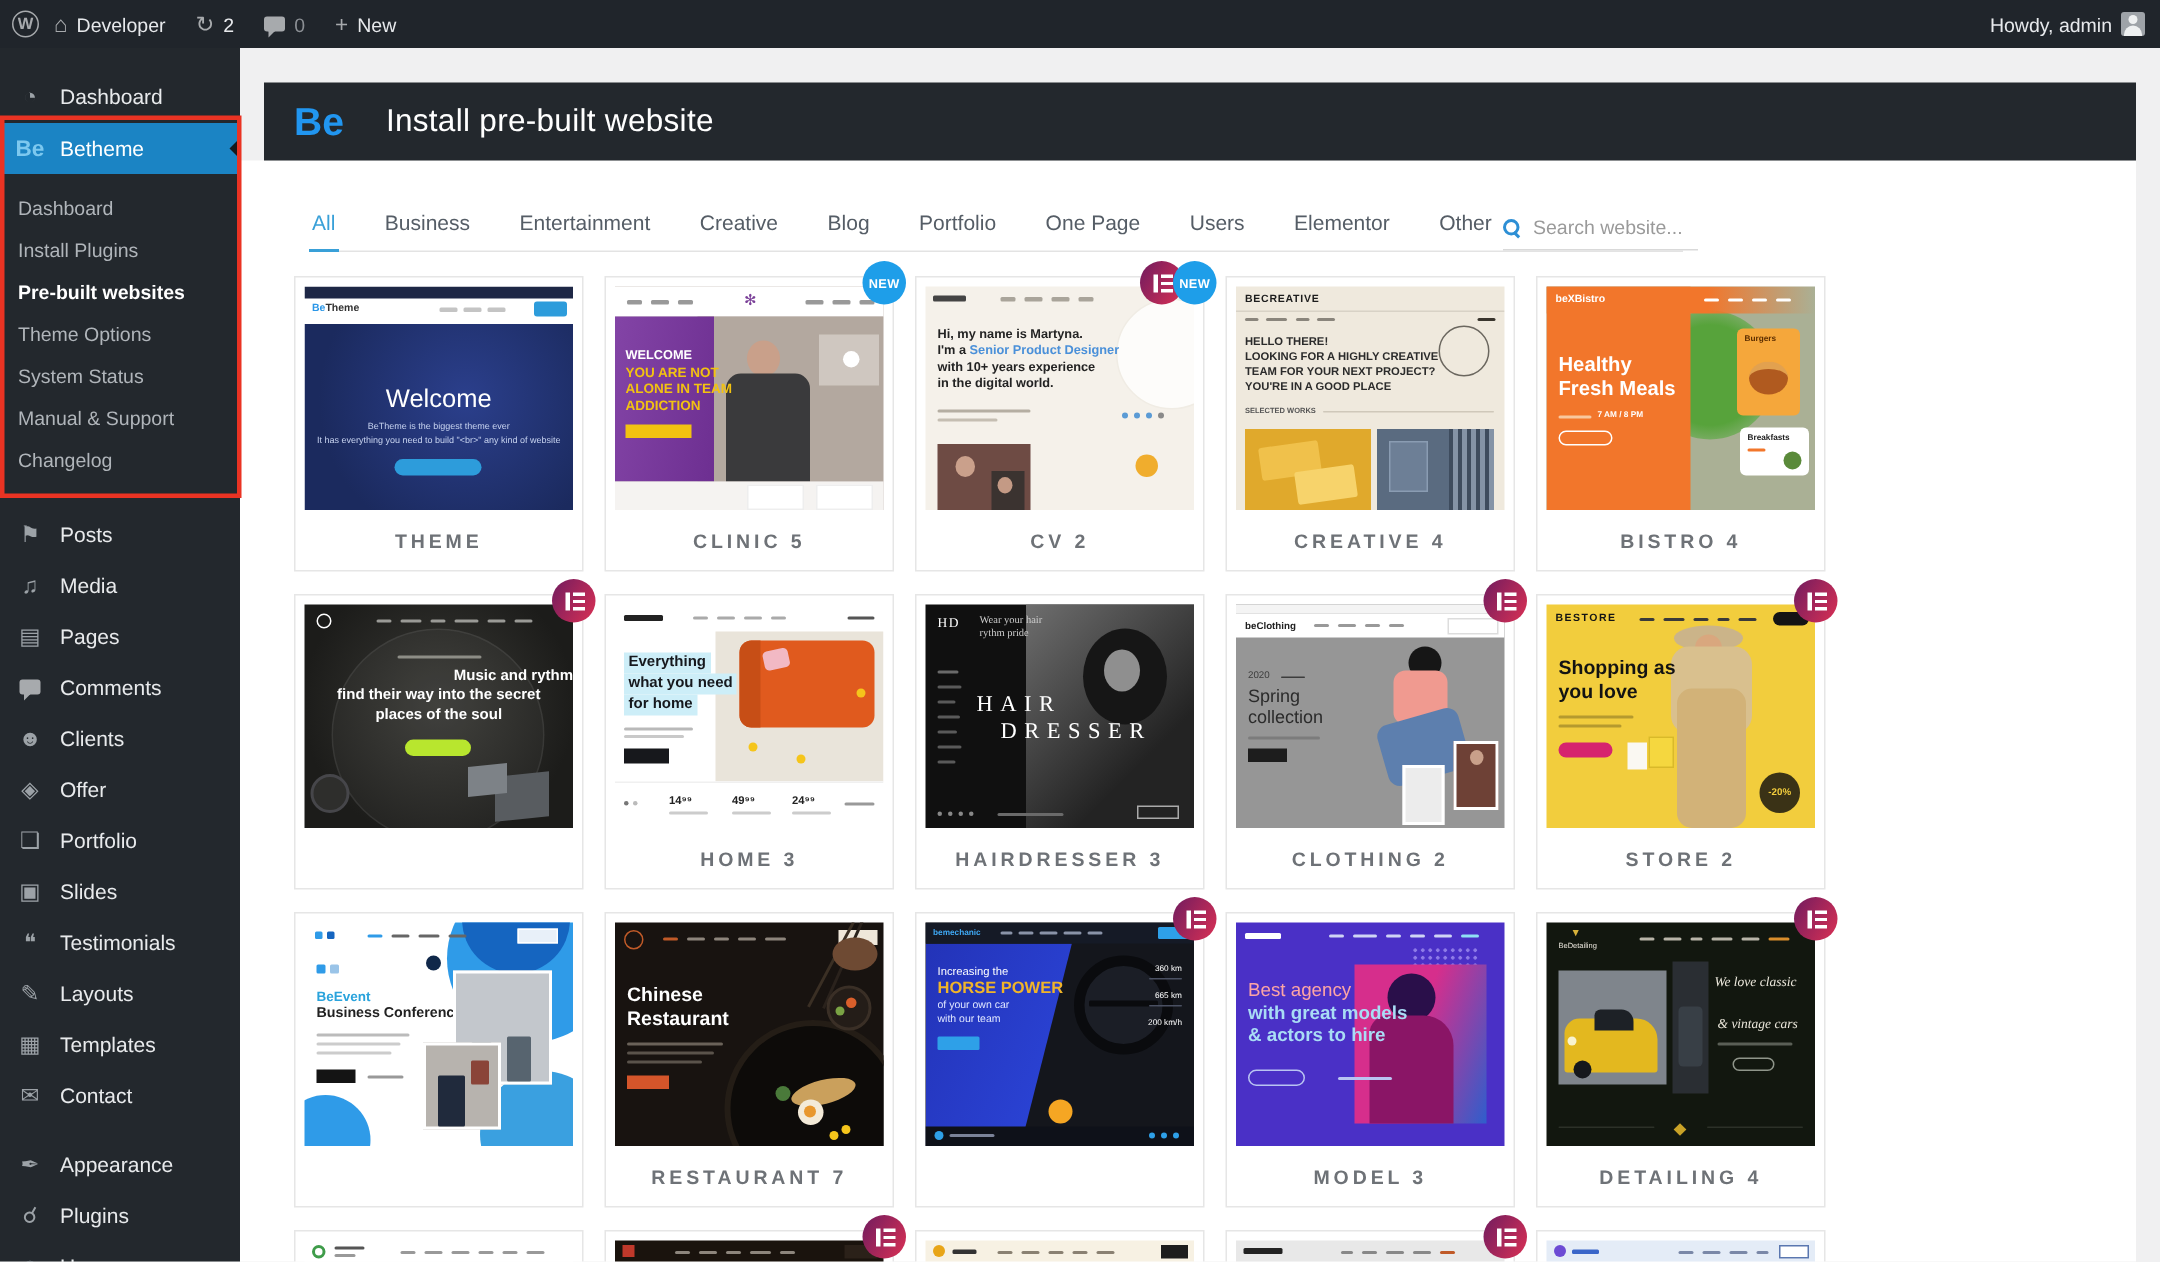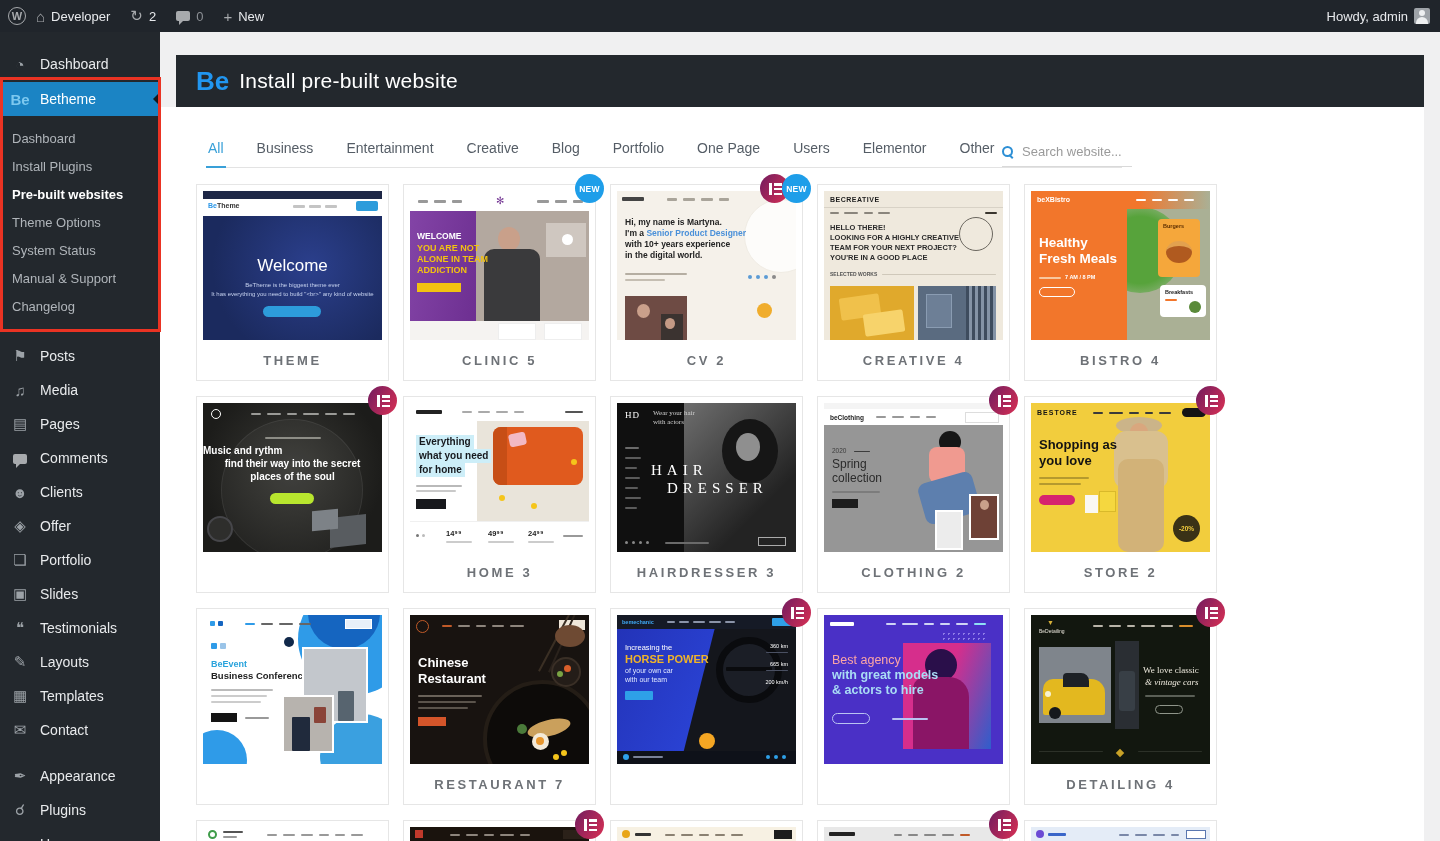--- a/index.html
+++ b/index.html
@@ -34,21 +34,21 @@
   .submenu { list-style:none; padding:9px 0 18px 0; }
   .submenu li { font-size:13px; color:#b0b5ba; line-height:28px; padding-left:12px; cursor:pointer; }
   .submenu li.active { color:#fff; font-weight:bold; }
   .menu-sep { height:12px; }
   .annotation-box { position:absolute; left:0; top:45px; width:161px; height:255px; border:3px solid #ea3323; z-index:30; pointer-events:none; }
 
   
   #content { position:absolute; top:32px; left:160px; width:1280px; height:809px; background:#f0f0f1; }
   #page-header { position:absolute; top:23px; left:16px; width:1248px; height:52px; background:#23282d; display:flex; align-items:center; z-index:5; }
   #page-header .be { color:#2196f0; font-weight:bold; font-size:26px; margin-left:20px; }
-  #page-header .ttl { color:#fff; font-size:21px; margin-left:10px; letter-spacing:.2px; }
+  #page-header .ttl { color:#fff; font-size:21px; margin-left:28px; letter-spacing:.2px; }
   #main-panel { position:absolute; top:75px; left:0; width:1264px; height:734px; background:#ffffff; overflow:hidden; }
 
   
   .tabs { position:absolute; top:27px; left:46px; width:916px; height:34px; display:flex; gap:29px; border-bottom:1px solid #e3e3e3; font-size:14px; color:#555d66; }
   .tab { padding:6px 2px 11px; cursor:pointer; }
   .tab.active { color:#39a0d8; border-bottom:2px solid #39a0d8; margin-bottom:-1px; }
   .searchbox { position:absolute; top:30px; left:842px; width:130px; height:30px; border-bottom:1px solid #d9d9d9; display:flex; align-items:center; gap:8px; }
   .mag { position:relative; width:12px; height:12px; flex:0 0 12px; }
   .mag:before { content:""; position:absolute; top:0; left:0; width:7px; height:7px; border:2px solid #2d8fd5; border-radius:50%; }
   .mag:after { content:""; position:absolute; top:8px; left:8px; width:2px; height:5px; background:#2d8fd5; transform:rotate(-45deg); }
@@ -352,21 +352,21 @@
         <div class="thumb" style="background:radial-gradient(circle at 50% 45%,#3a3a36 0,#1c1c1a 75%)">
           <span class="circ" style="left:18px;top:16px;width:142px;height:142px;background:rgba(255,255,255,.04);border:1px solid rgba(255,255,255,.07)"></span>
           <span class="circ" style="left:8px;top:6px;width:10px;height:10px;border:1.5px solid #fff"></span>
           <span class="bar" style="left:48px;top:10px;width:10px;height:2px;background:#9a9a96"></span>
           <span class="bar" style="left:64px;top:10px;width:14px;height:2px;background:#9a9a96"></span>
           <span class="bar" style="left:84px;top:10px;width:10px;height:2px;background:#9a9a96"></span>
           <span class="bar" style="left:100px;top:10px;width:16px;height:2px;background:#9a9a96"></span>
           <span class="bar" style="left:122px;top:10px;width:12px;height:2px;background:#9a9a96"></span>
           <span class="bar" style="left:140px;top:10px;width:12px;height:2px;background:#9a9a96"></span>
           <span class="bar" style="left:62px;top:34px;width:56px;height:2px;background:#8d8d86"></span>
-          <span class="txt" style="left:0;top:42px;width:179px;text-align:left;font-size:10px;font-weight:800;color:#fff">Music and rythm</span>
+          <span class="txt" style="left:0;top:42px;width:179px;text-align:right;font-size:10px;font-weight:800;color:#fff">Music and rythm</span>
           <span class="txt" style="left:0;top:55px;width:179px;text-align:center;font-size:10px;font-weight:800;color:#fff">find their way into the secret</span>
           <span class="txt" style="left:0;top:68px;width:179px;text-align:center;font-size:10px;font-weight:800;color:#fff">places of the soul</span>
           <span class="pill" style="left:67px;top:90px;width:44px;height:11px;background:#b8e62e"></span>
           <span class="circ" style="left:4px;bottom:10px;width:26px;height:26px;background:#2e2e2c;border:2px solid #46464a"></span>
           <div class="a" style="right:16px;bottom:6px;width:36px;height:30px;background:#585c60;transform:skewY(-6deg)"></div>
           <div class="a" style="right:44px;bottom:22px;width:26px;height:20px;background:#7d8287;transform:skewY(-6deg)"></div>
         </div>
       </div>
 
       <div class="card">
@@ -405,21 +405,21 @@
         <div class="card-label">HOME 3</div>
       </div>
 
       <div class="card">
         <div class="thumb" style="background:#101010">
           <div class="a" style="right:0;top:0;width:112px;height:149px;background:linear-gradient(135deg,#6e6e6e,#232323 70%)"></div>
           <span class="circ" style="right:18px;top:16px;width:56px;height:64px;background:#161616"></span>
           <span class="circ" style="right:36px;top:30px;width:24px;height:28px;background:#8f8f8f"></span>
           <span class="txt serif" style="left:8px;top:7px;font-size:9px;color:#fff;letter-spacing:1px">HD</span>
           <span class="txt serif" style="left:36px;top:6px;font-size:7px;color:#cfcfcf">Wear your hair</span>
-          <span class="txt serif" style="left:36px;top:15px;font-size:7px;color:#cfcfcf">with actors</span>
+          <span class="txt serif" style="left:36px;top:15px;font-size:7px;color:#cfcfcf">rythm pride</span>
           <span class="bar" style="left:8px;top:44px;width:14px;height:2px;background:#6a6a6a"></span>
           <span class="bar" style="left:8px;top:54px;width:16px;height:2px;background:#5a5a5a"></span>
           <span class="bar" style="left:8px;top:64px;width:12px;height:2px;background:#5a5a5a"></span>
           <span class="bar" style="left:8px;top:74px;width:15px;height:2px;background:#5a5a5a"></span>
           <span class="bar" style="left:8px;top:84px;width:13px;height:2px;background:#5a5a5a"></span>
           <span class="bar" style="left:8px;top:94px;width:16px;height:2px;background:#5a5a5a"></span>
           <span class="bar" style="left:8px;top:104px;width:12px;height:2px;background:#5a5a5a"></span>
           <span class="txt serif" style="left:34px;top:58px;font-size:15px;color:#fff;letter-spacing:5px">HAIR</span>
           <span class="txt serif" style="left:50px;top:76px;font-size:15px;color:#fff;letter-spacing:5px">DRESSER</span>
           <span class="circ" style="left:8px;bottom:8px;width:3px;height:3px;background:#888"></span>
@@ -608,20 +608,21 @@
           <div class="a" style="right:12px;top:28px;width:88px;height:106px;background:linear-gradient(110deg,#d62e8c 45%,#2f5ecc 100%)">
             <span class="circ" style="left:22px;top:6px;width:32px;height:32px;background:#2a0f4a"></span>
             <div class="a" style="left:10px;top:34px;width:56px;height:72px;background:#8a1566;border-radius:12px 20px 0 0"></div>
           </div>
           <span class="txt" style="left:8px;top:38px;font-size:12.5px;font-weight:400;color:#fca5a5;z-index:2">Best agency</span>
           <span class="txt" style="left:8px;top:53px;font-size:12.5px;font-weight:800;color:#a9dcf5;z-index:2">with great models</span>
           <span class="txt" style="left:8px;top:68px;font-size:12.5px;font-weight:800;color:#a9dcf5;z-index:2">&amp; actors to hire</span>
           <span class="pill" style="left:8px;top:98px;width:38px;height:11px;border:1.2px solid #b9c3f2;z-index:2"></span>
           <span class="bar" style="left:68px;top:103px;width:36px;height:2px;background:#b9c3f2;z-index:2"></span>
         </div>
+        <div class="card-label">MODEL 3</div>
       </div>
 
       <div class="card">
         <span class="badge badge-el">
             <span class="el-glyph"></span>
           </span>
         <div class="thumb" style="background:#12170f">
           <span class="txt" style="left:16px;top:4px;font-size:7px;color:#d8b23a">▼</span>
           <span class="txt" style="left:8px;top:13px;font-size:5px;color:#e8e4da">BeDetailing</span>
           <span class="bar" style="left:62px;top:10px;width:10px;height:2px;background:#b8b4a8"></span>
@@ -632,21 +633,21 @@
           <span class="bar" style="left:148px;top:10px;width:14px;height:2px;background:#d98e2c"></span>
           <div class="a" style="left:8px;top:32px;width:72px;height:76px;background:#7f858c">
             <div class="a" style="left:4px;top:32px;width:62px;height:36px;background:#e3b81f;border-radius:10px 14px 2px 2px"></div>
             <div class="a" style="left:24px;top:26px;width:26px;height:14px;background:#1d2126;border-radius:4px 8px 0 0"></div>
             <span class="circ" style="left:10px;top:60px;width:12px;height:12px;background:#15181c"></span>
             <span class="circ" style="left:6px;top:44px;width:6px;height:6px;background:#f8f3d0"></span>
           </div>
           <div class="a" style="left:84px;top:26px;width:24px;height:88px;background:#2a2e33">
             <div class="a" style="left:4px;top:30px;width:16px;height:40px;background:#383f46;border-radius:3px"></div>
           </div>
-          <span class="txt serif" style="left:112px;top:50px;font-size:9px;color:#ece8dc">We love classic</span>
+          <span class="txt serif" style="left:112px;top:34px;font-size:9px;font-style:italic;color:#ece8dc">We love classic</span>
           <span class="txt serif" style="left:114px;top:62px;font-size:9px;font-style:italic;color:#ece8dc">&amp; vintage cars</span>
           <span class="bar" style="left:114px;top:80px;width:50px;height:2px;background:#5a5f56"></span>
           <span class="pill" style="left:124px;top:90px;width:28px;height:9px;border:1px solid #8f958a"></span>
           <span class="bar" style="left:8px;bottom:12px;width:64px;height:1px;background:#2c3128"></span>
           <div class="a" style="left:86px;bottom:8px;width:6px;height:6px;background:#c9a227;transform:rotate(45deg)"></div>
           <span class="bar" style="right:8px;bottom:12px;width:64px;height:1px;background:#2c3128"></span>
         </div>
         <div class="card-label">DETAILING 4</div>
       </div>
 

